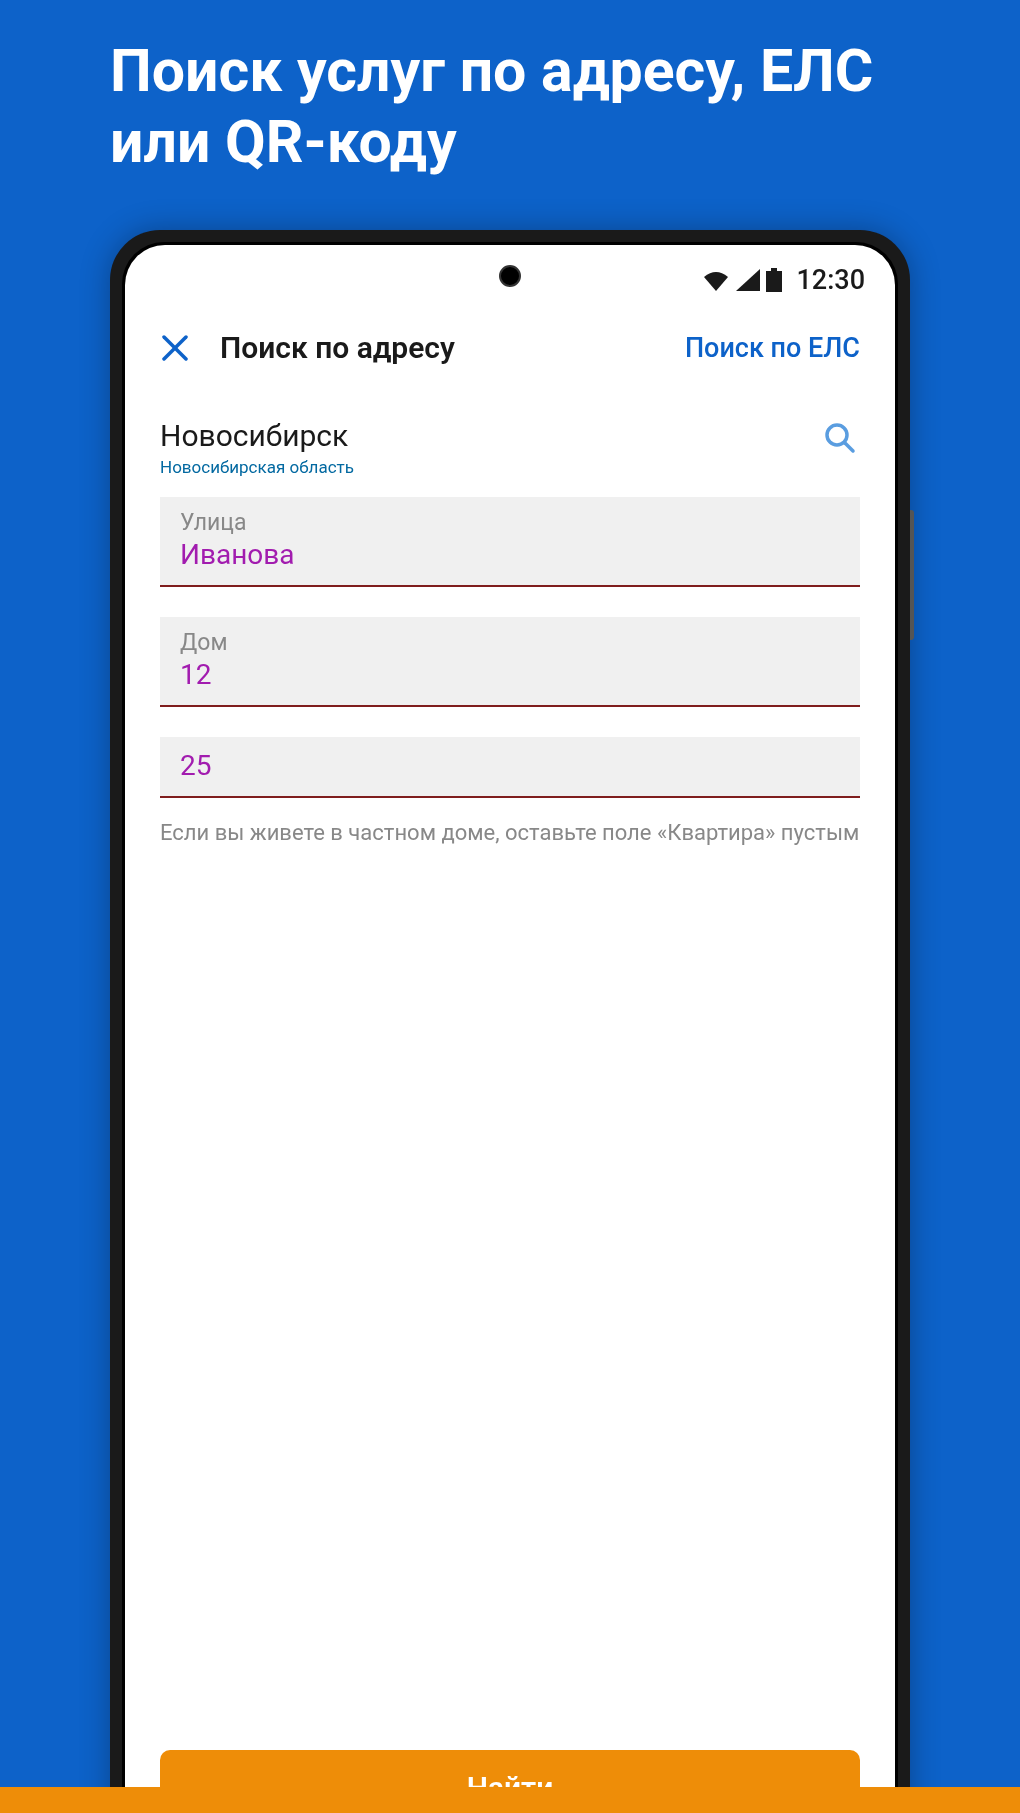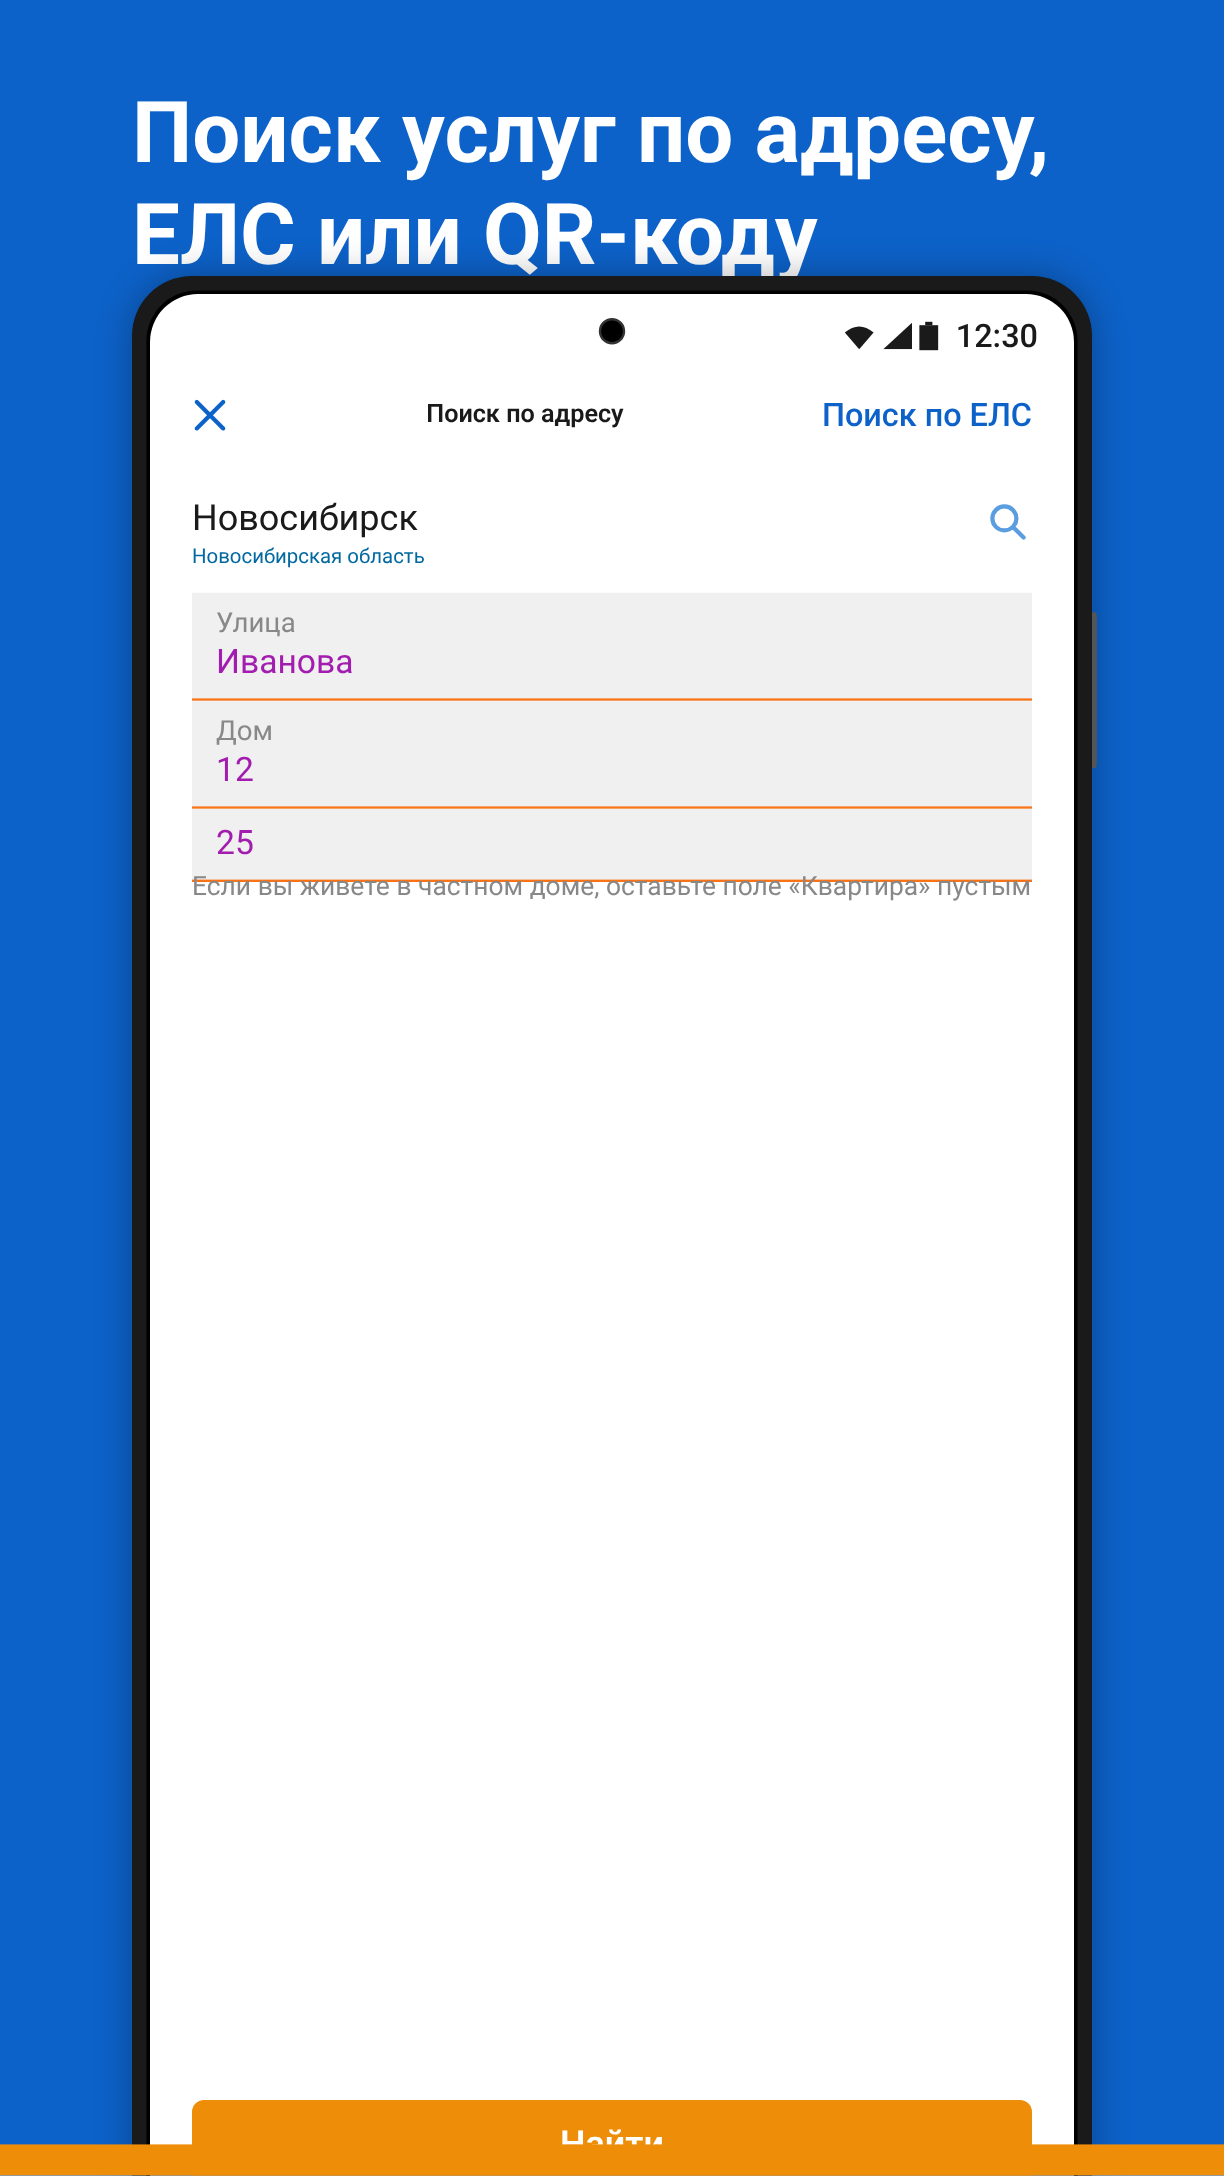--- a/index.html
+++ b/index.html
@@ -10,23 +10,23 @@
     }
     body {
       width: 1020px;
       height: 1813px;
       background: #0d62c9;
       position: relative;
       overflow: hidden;
     }
     .promo-title {
       color: white;
-      font-size: 71px;
+      font-size: 59px;
       font-weight: 700;
-      padding: 69px 110px 40px 110px;
+      padding: 36px 110px 40px 110px;
       line-height: 1.2;
     }
     .phone-frame {
       position: absolute;
       left: 110px;
       top: 230px;
       width: 800px;
       height: 1620px;
       background: #1a1a1a;
       border-radius: 50px 50px 0 0;
@@ -101,25 +101,24 @@
     }
     .close-btn {
       width: 30px;
       height: 30px;
       display: flex;
       align-items: center;
       justify-content: center;
       cursor: pointer;
     }
     .app-title {
-      font-size: 21px;
+      font-size: 30px;
       font-weight: 600;
       color: #1a1a1a;
       flex: 1;
-      text-align: center;
     }
     .header-link {
       font-size: 27px;
       color: #0d62c9;
       font-weight: 500;
       cursor: pointer;
     }
     .city-row {
       display: flex;
       align-items: flex-start;
@@ -147,21 +146,22 @@
       align-items: center;
       justify-content: center;
       cursor: pointer;
     }
     .form-fields {
       padding: 0 35px;
     }
     .field-group {
       background: #f0f0f0;
       padding: 12px 20px 14px 20px;
-      border-bottom: 2px solid #f97316;
+      margin-bottom: 30px;
+      border-bottom: 2px solid #7f1d1d;
     }
     .field-label {
       font-size: 23px;
       color: #888;
       margin-bottom: 2px;
     }
     .field-value {
       font-size: 28px;
       color: #a21caf;
     }

